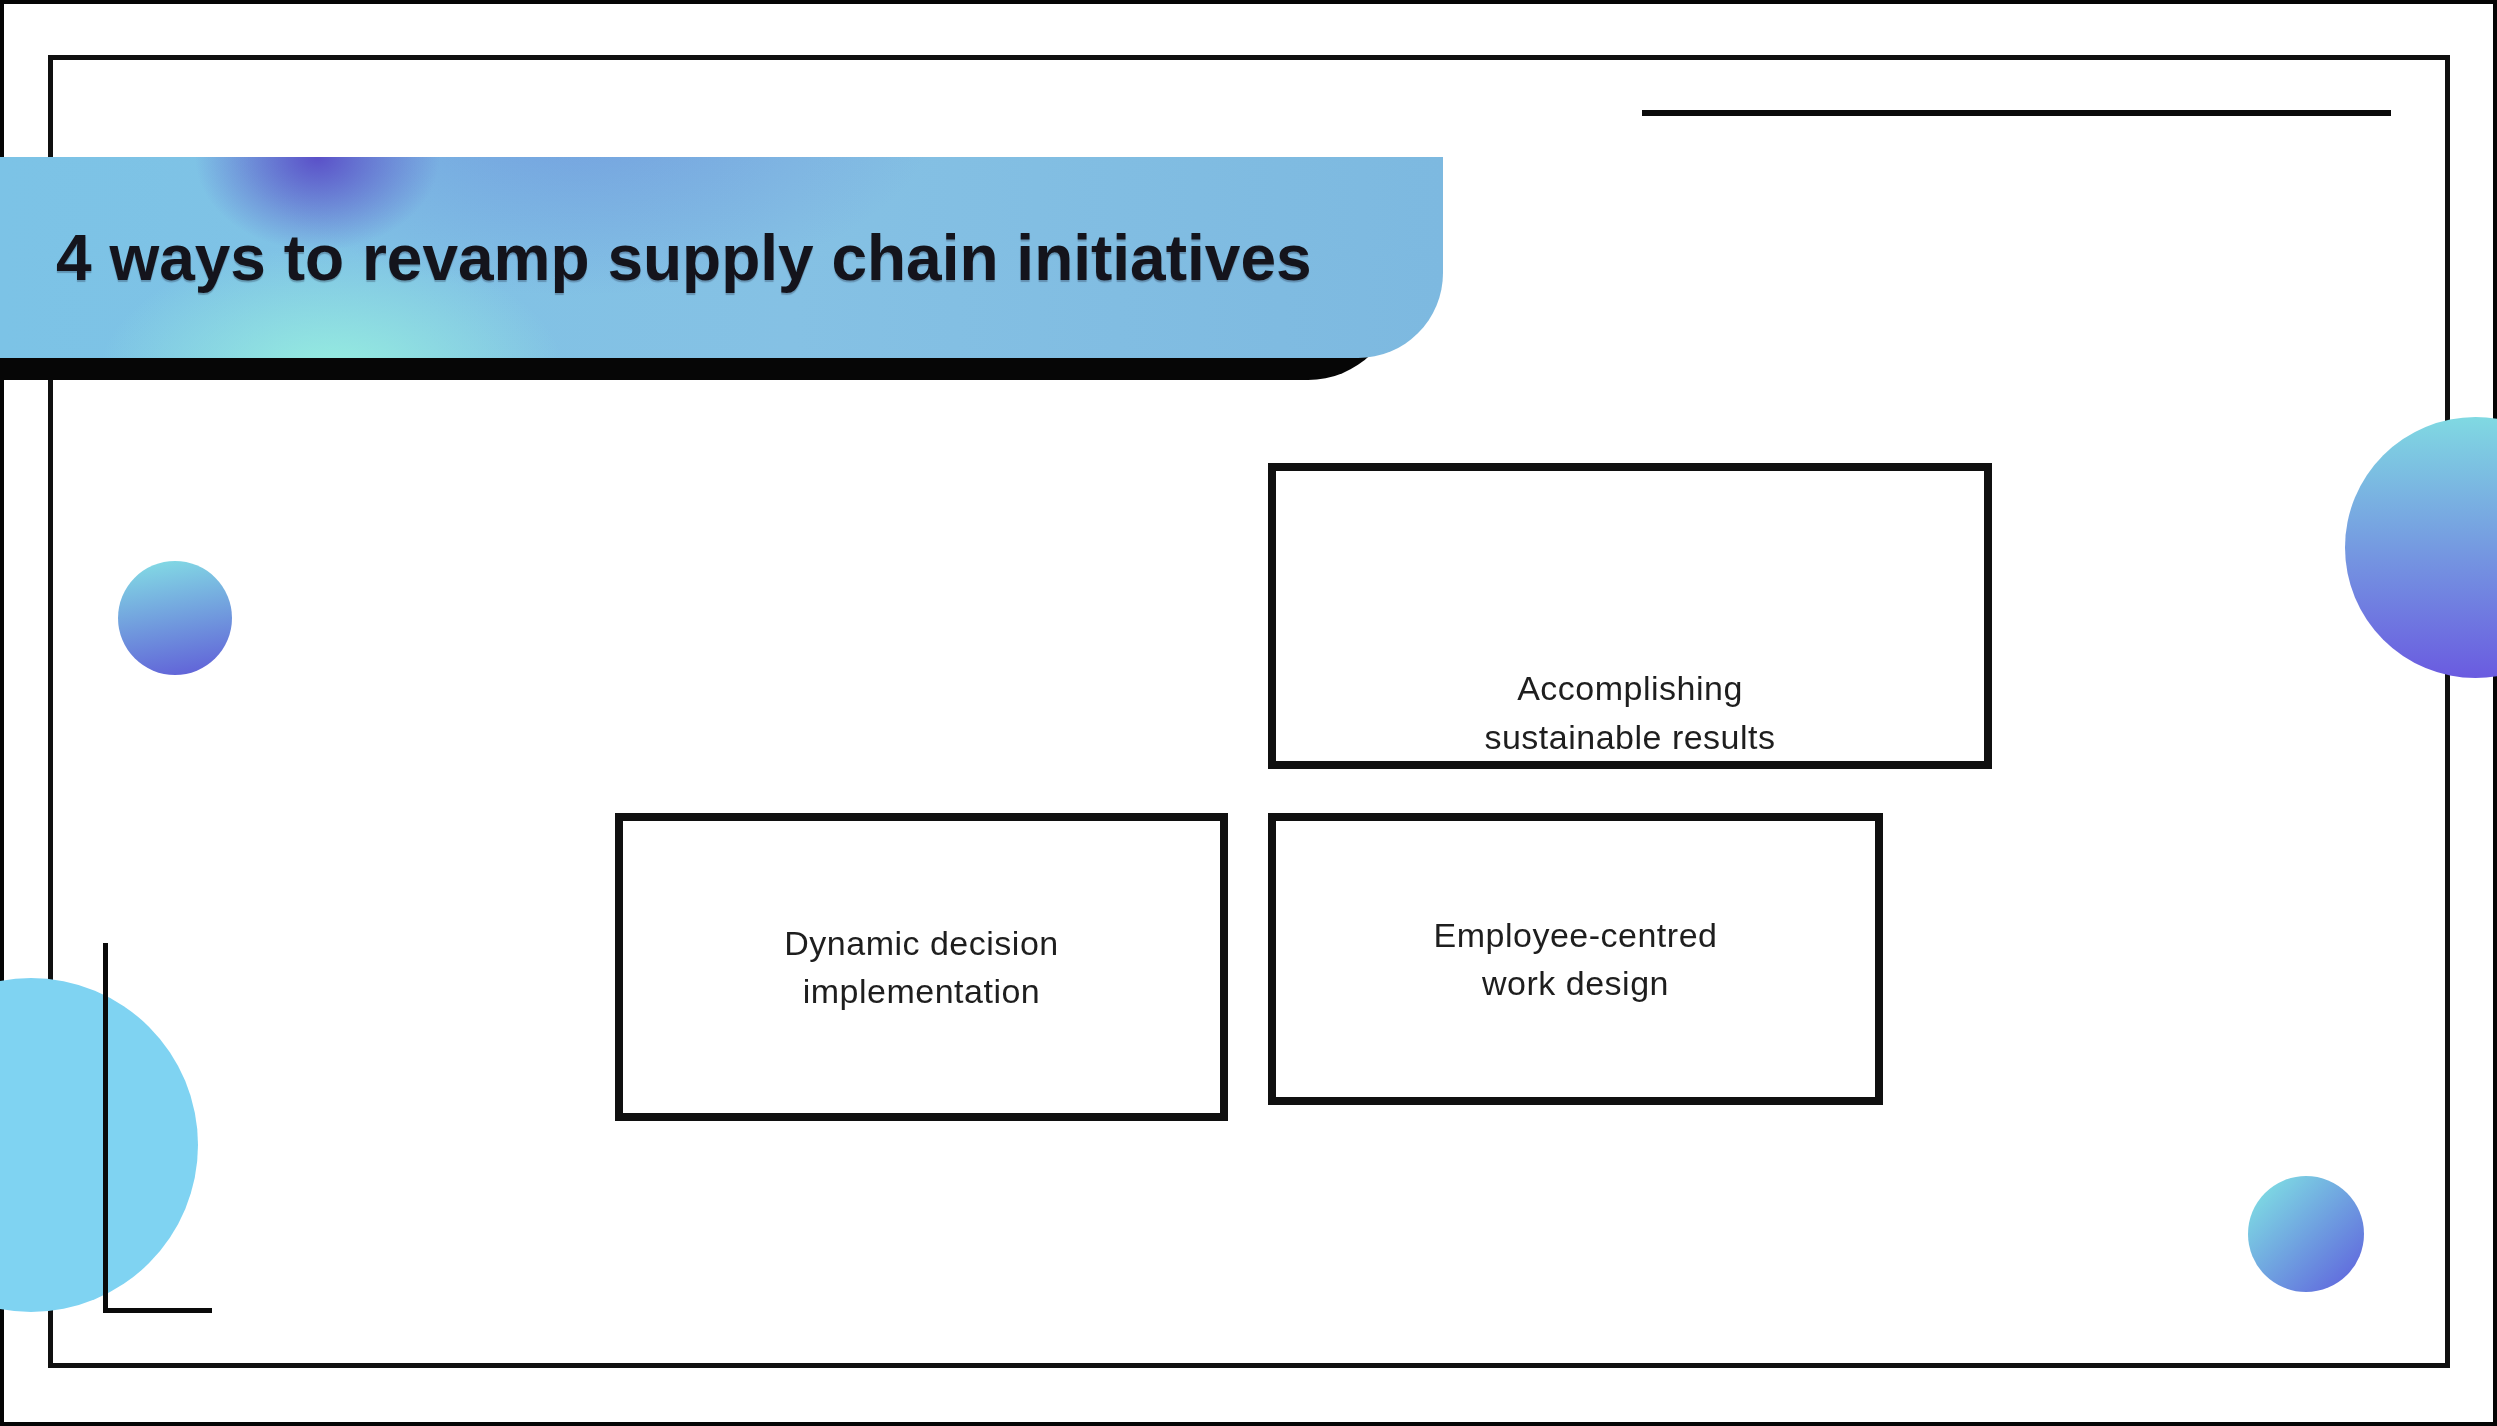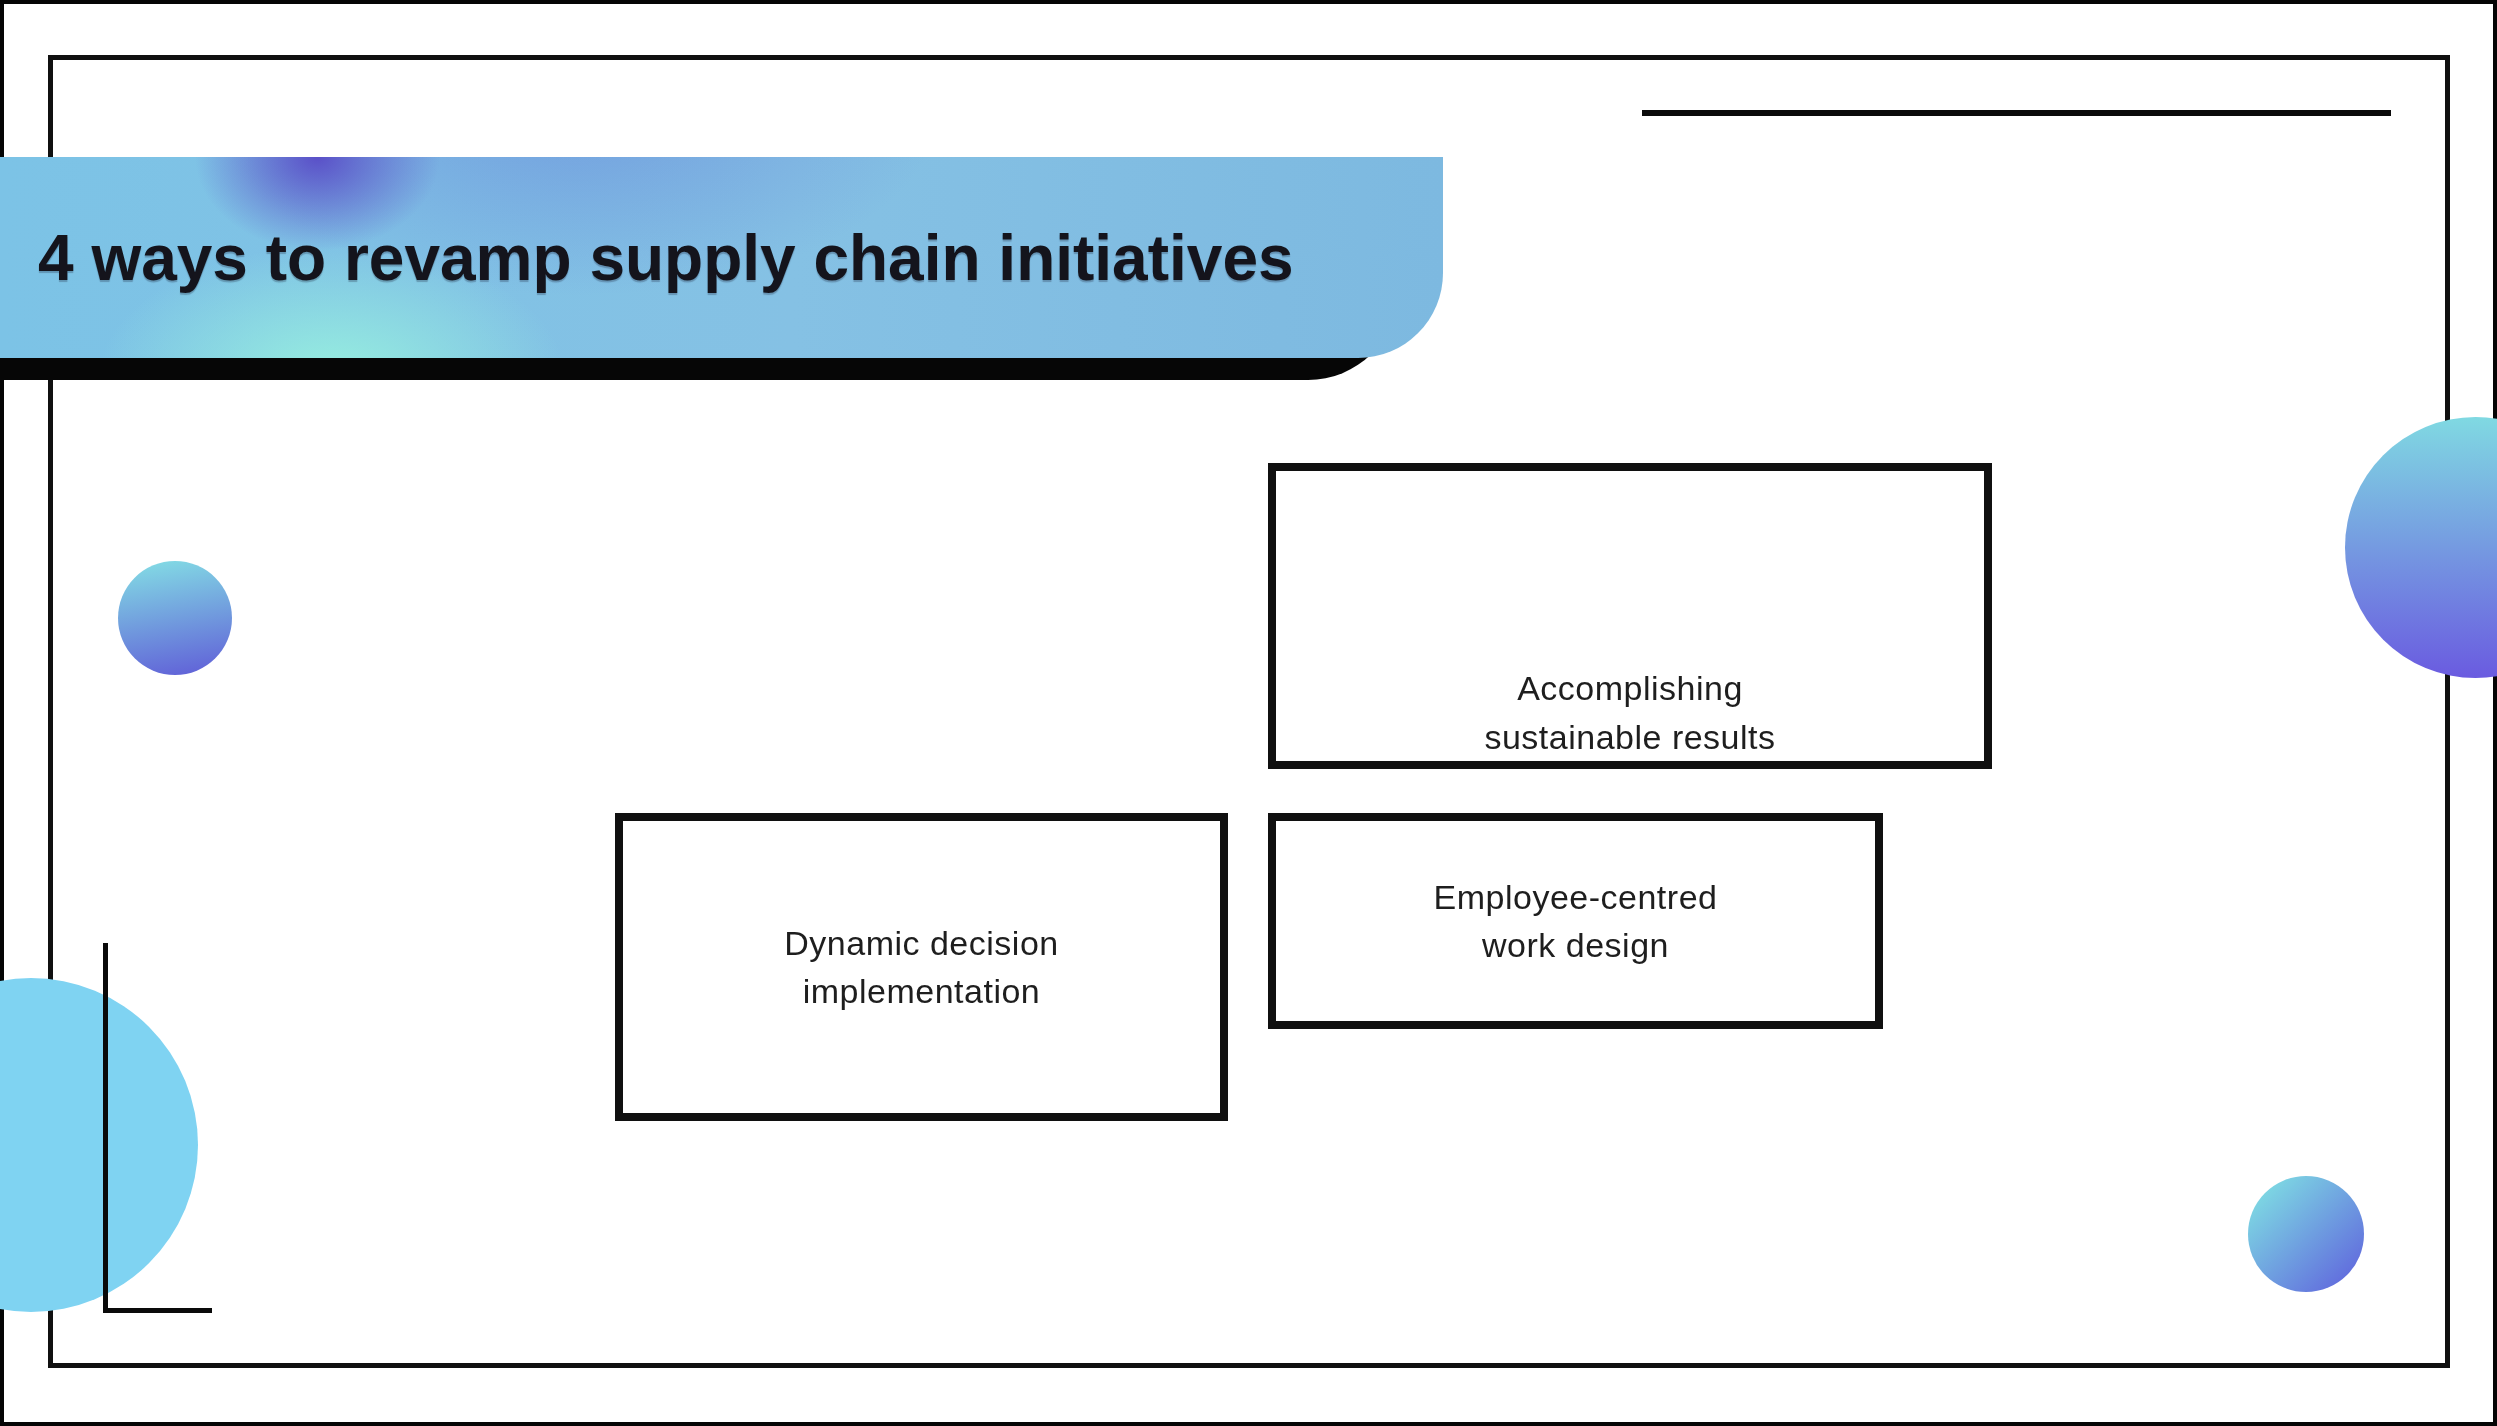--- a/index.html
+++ b/index.html
@@ -47,21 +47,21 @@
   .banner{
     position:absolute;left:0;top:0;
     width:1443px;height:201px;
     border-radius:0 0 85px 0;
     background:
       radial-gradient(170px 130px at 22% 0%, #5a50c8 0%, rgba(90,80,200,0) 72%),
       radial-gradient(300px 170px at 23% 110%, #97efdf 0%, rgba(151,239,223,0) 78%),
       radial-gradient(520px 270px at 40% -25%, rgba(95,115,215,0.45) 0%, rgba(95,115,215,0) 70%),
       linear-gradient(90deg, #7cc3e6 0%, #85c1e4 55%, #7db9e0 100%);
     display:flex;align-items:center;
-    padding-left:38px;
+    padding-left:56px;
     box-sizing:border-box;
   }
   .banner h1{
     margin:0;
     font-size:64px;
     font-weight:700;
     letter-spacing:0px;
     color:#14141c;
     white-space:nowrap;
     text-shadow:0 2px 1px rgba(10,10,30,0.25);
@@ -72,21 +72,21 @@
     background:#ffffff;
     border:8px solid #101010;
     box-sizing:border-box;
     display:flex;align-items:center;justify-content:center;
     text-align:center;
     z-index:2;
   }
   .card-1{left:615px;top:463px;width:613px;height:306px;}
   .card-2{left:1268px;top:463px;width:724px;height:306px;align-items:flex-end;}
   .card-3{left:615px;top:813px;width:613px;height:308px;}
-  .card-4{left:1268px;top:813px;width:615px;height:216px;}
+  .card-4{left:1268px;top:813px;width:615px;height:292px;}
   .card-label{
     font-size:34px;
     font-weight:400;
     line-height:1.42;
     letter-spacing:0.5px;
     color:#1e1e1e;
     white-space:pre-line;
   }
   
   .circle{position:absolute;border-radius:50%;z-index:4;}

